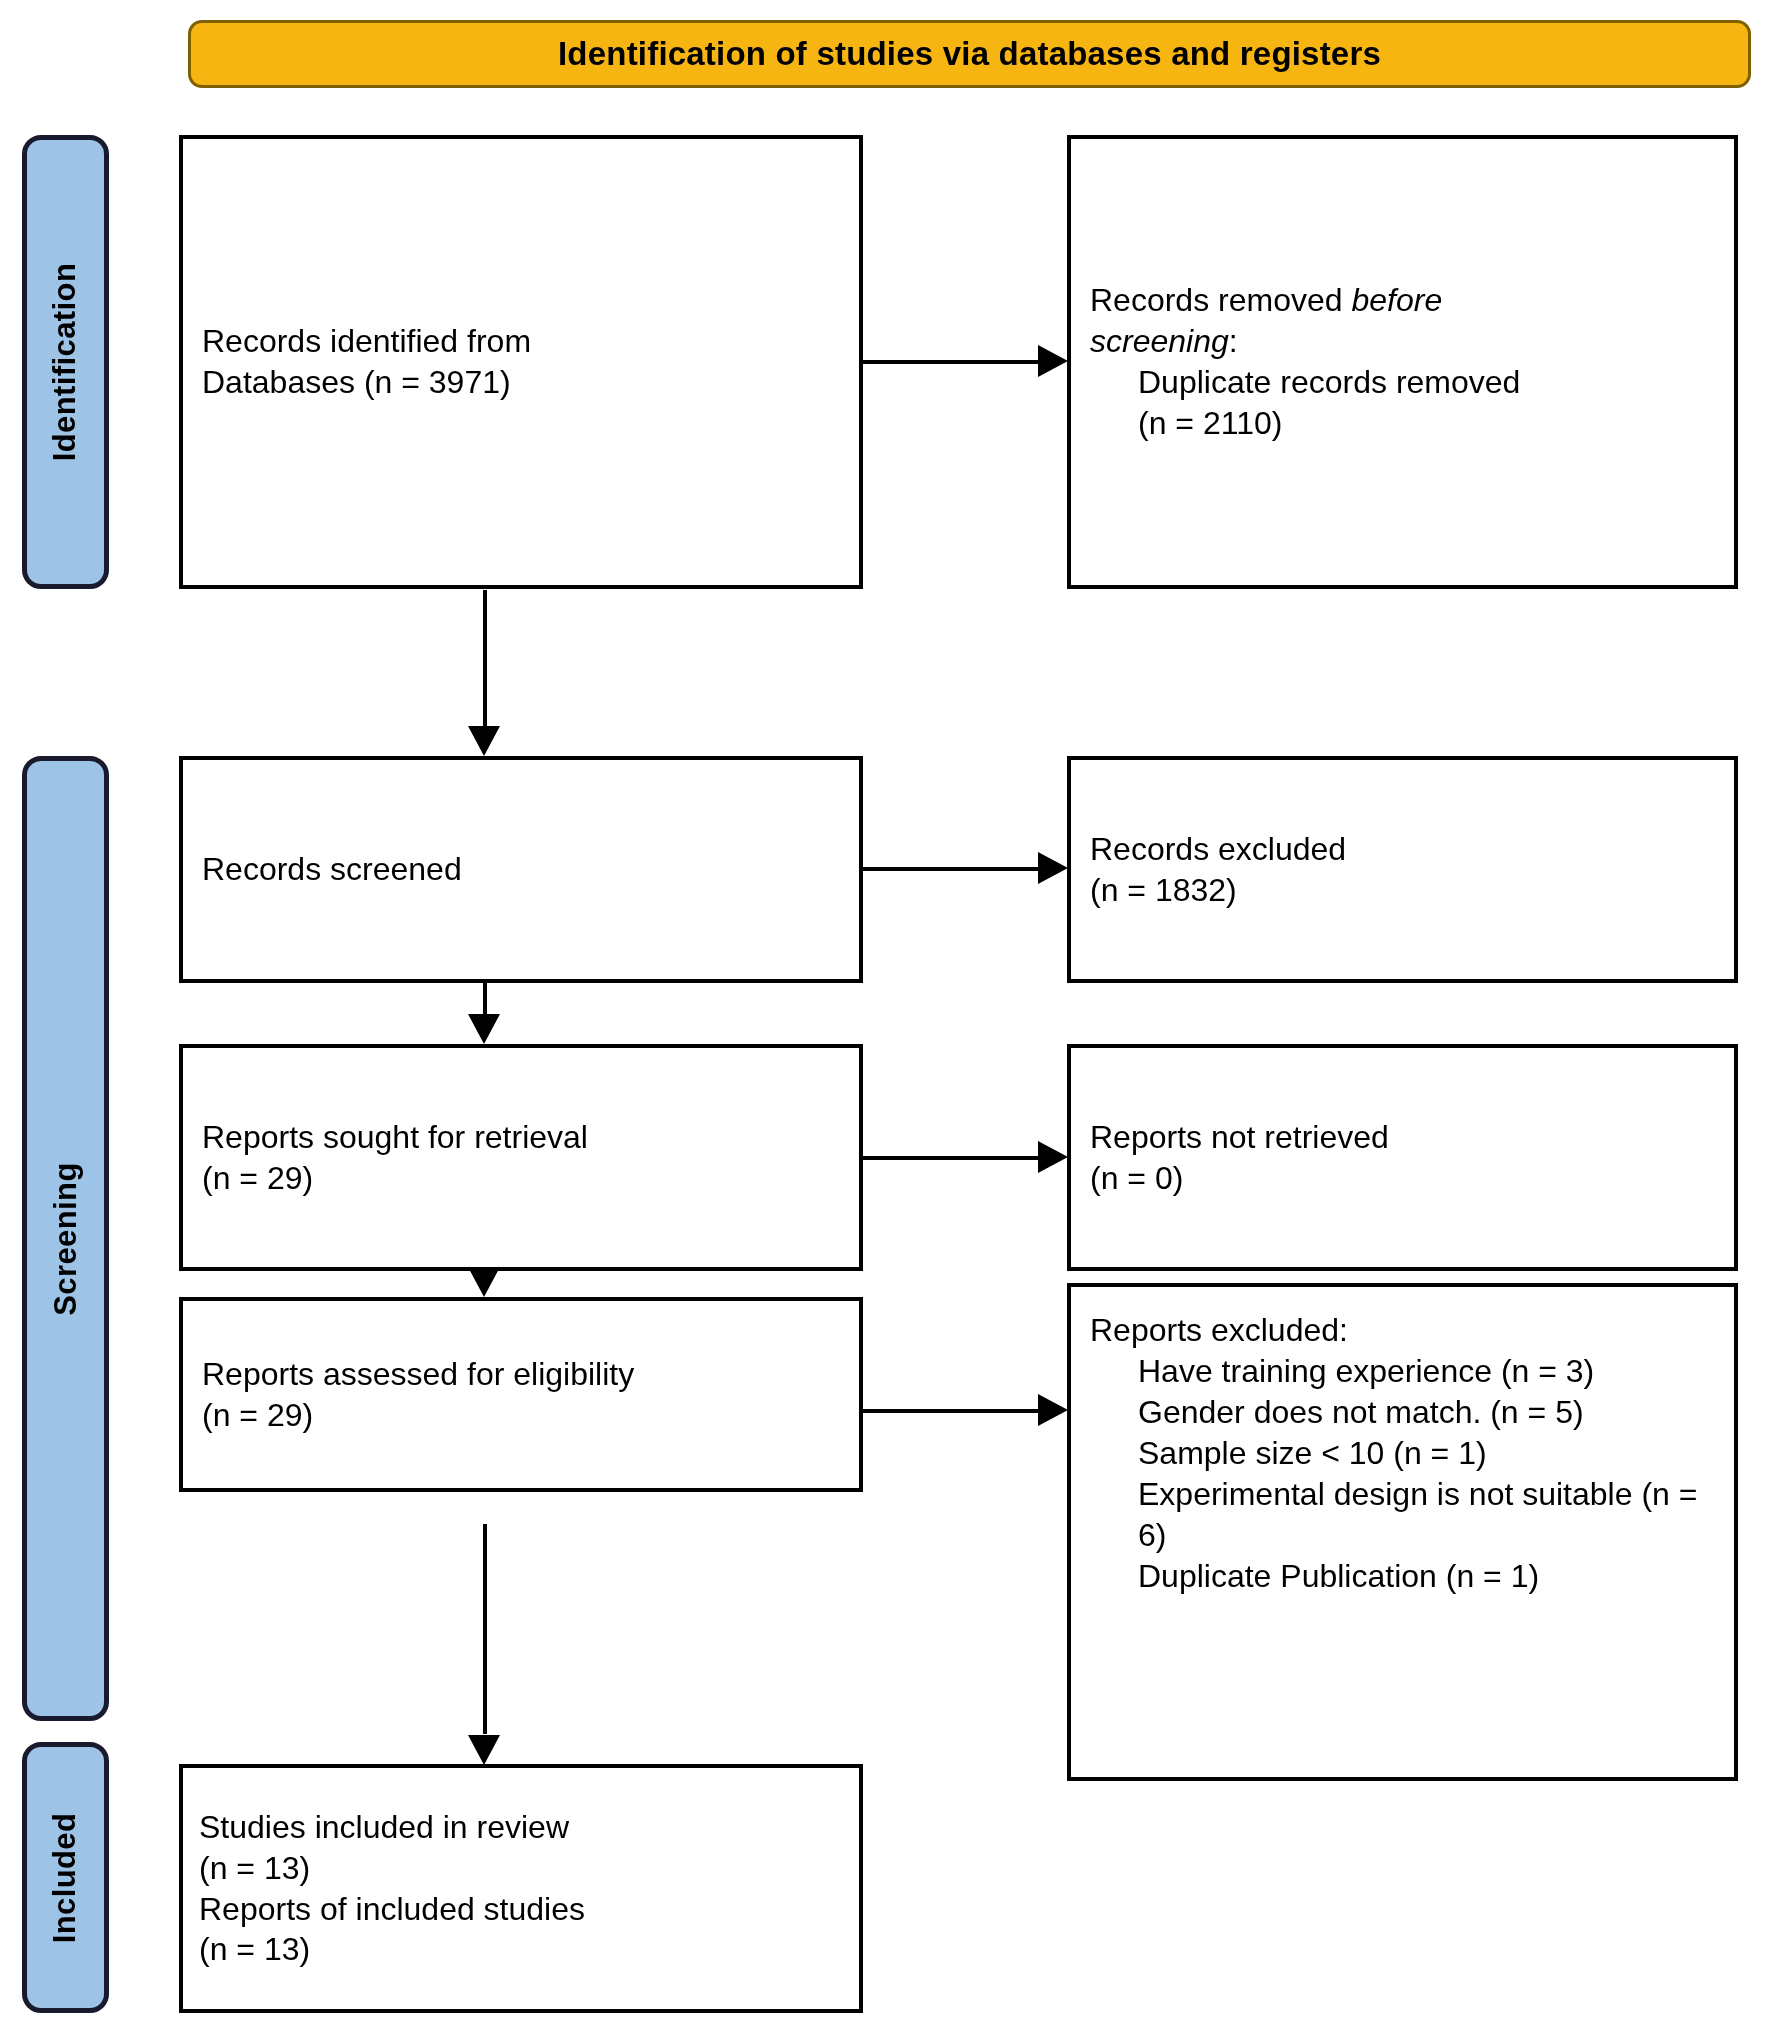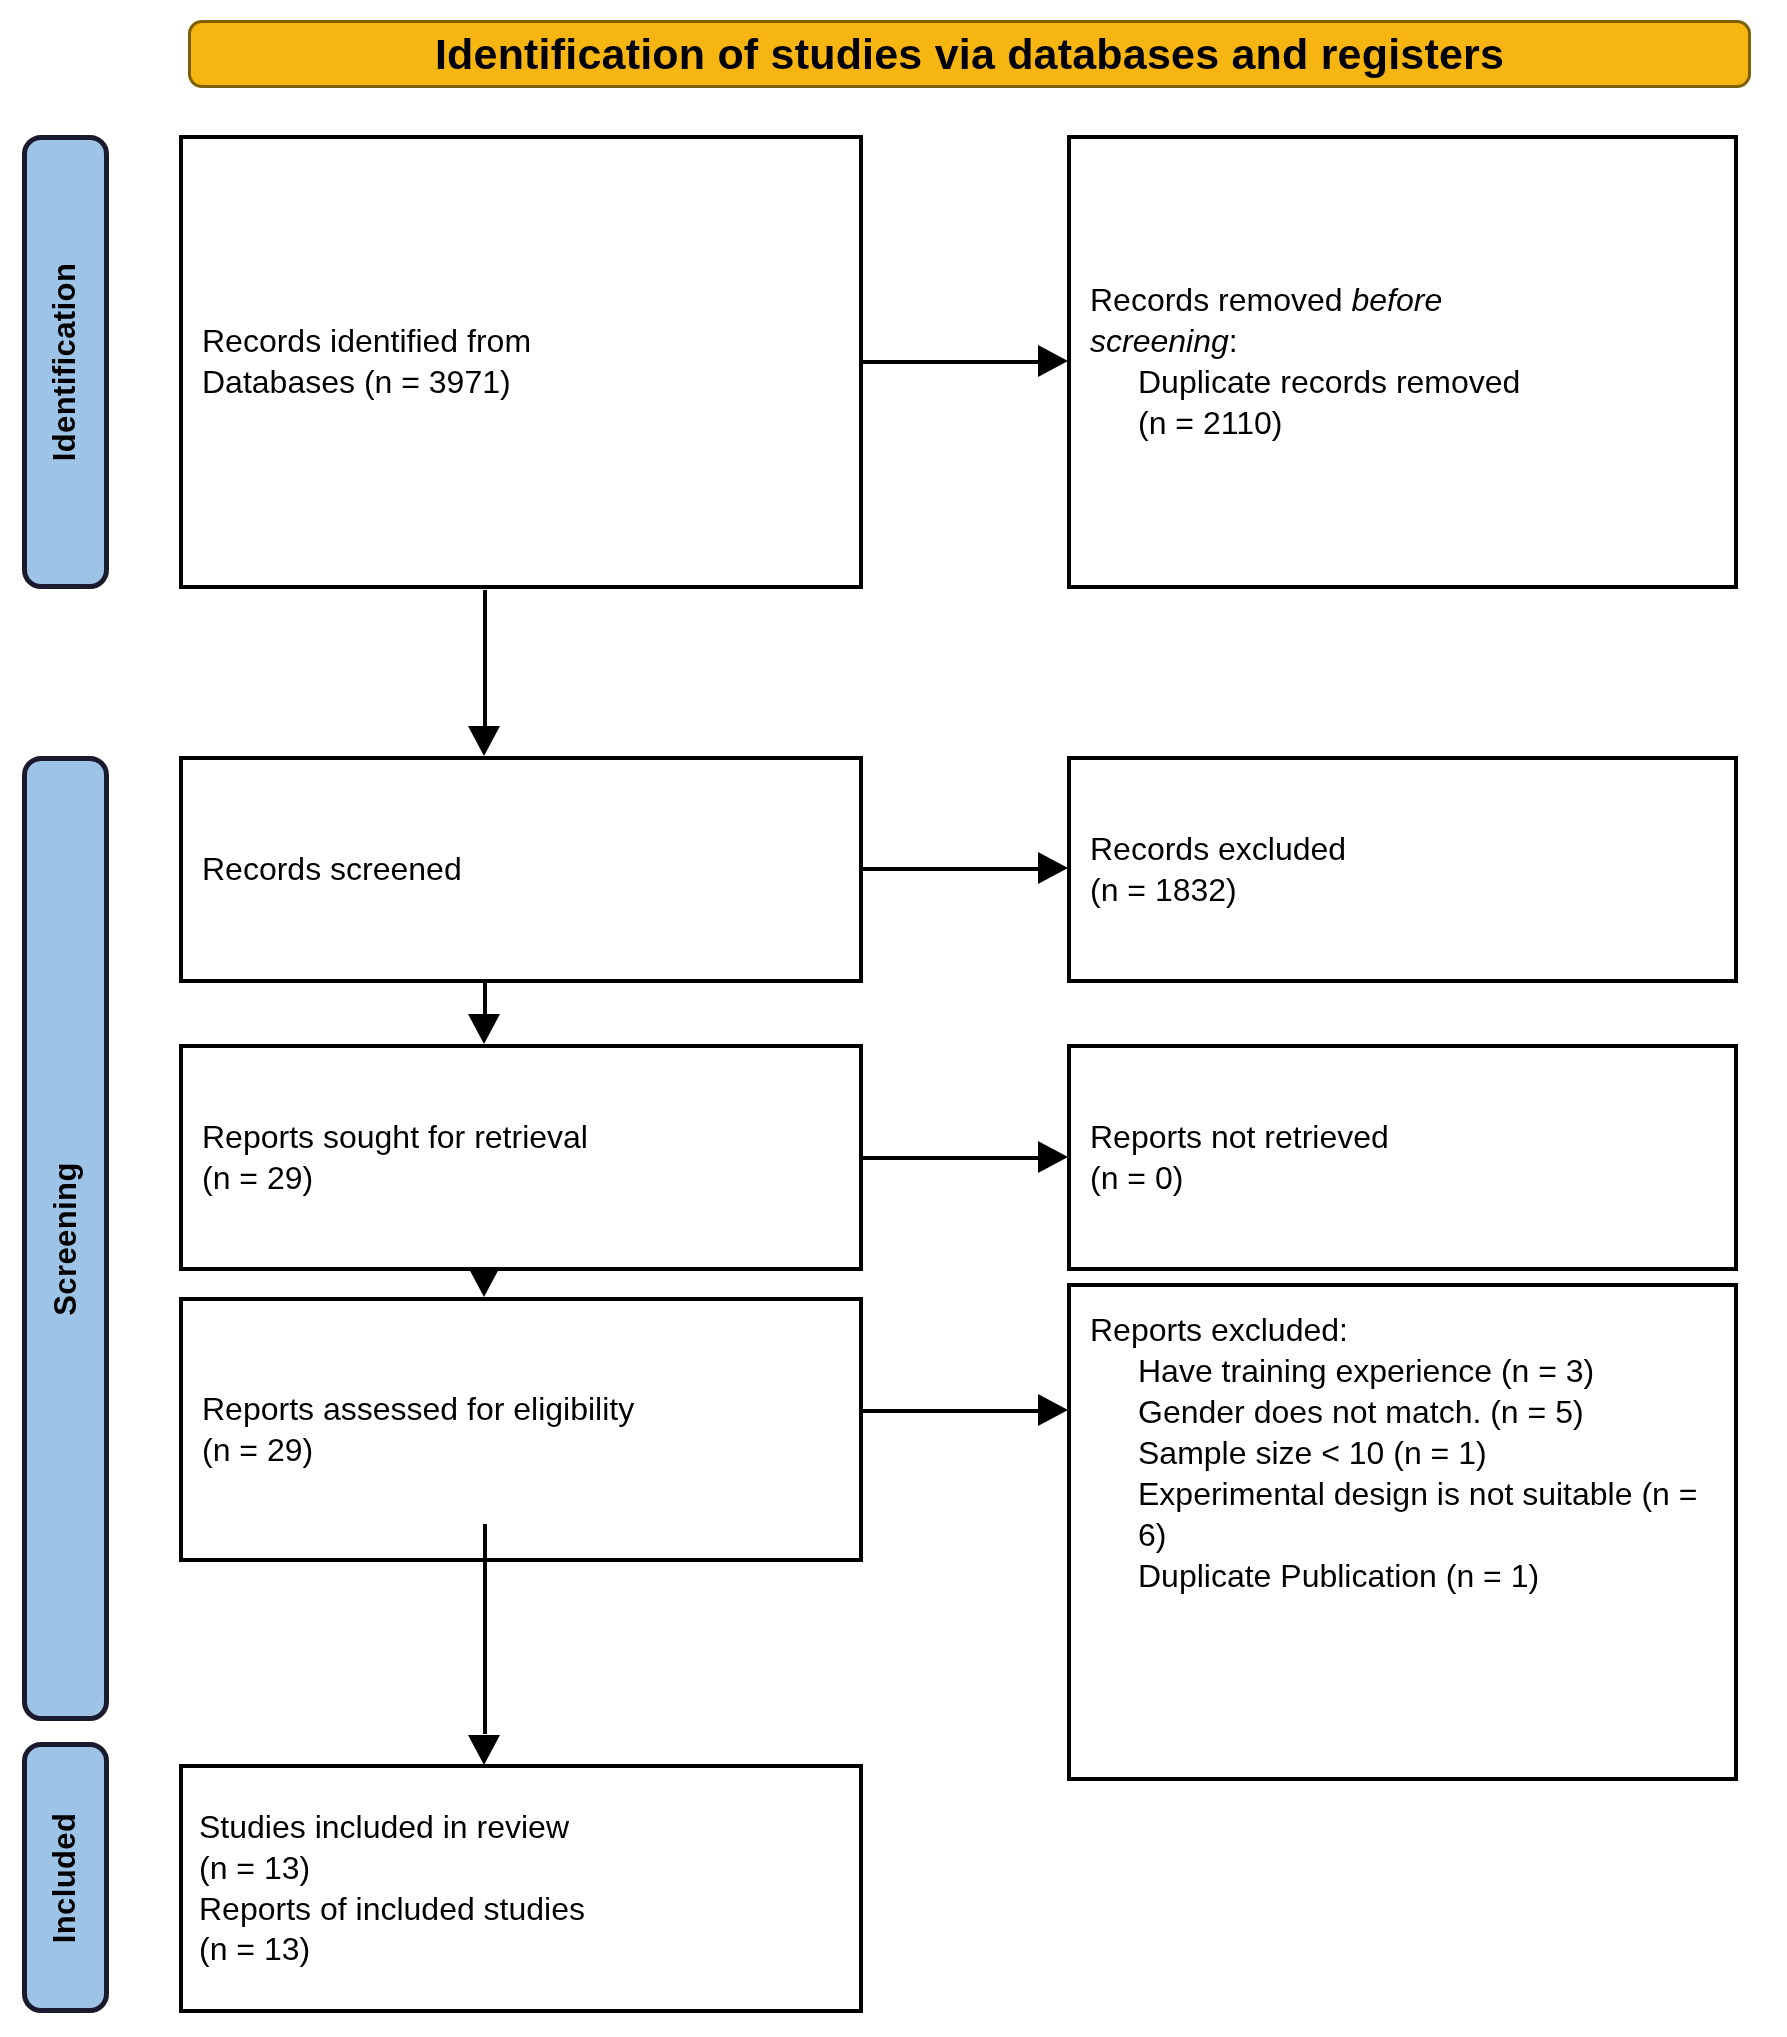--- a/index.html
+++ b/index.html
@@ -27,21 +27,21 @@
     height: 68px;
     background: #F6B511;
     border: 3.5px solid #7F6000;
     border-radius: 14px;
     box-sizing: border-box;
     display: flex;
     align-items: center;
     justify-content: center;
   }
   .title-banner .title-text {
-    font-size: 43px;
+    font-size: 33px;
     font-weight: bold;
     color: #000000;
     letter-spacing: 0.2px;
     text-align: center;
     white-space: nowrap;
   }
 
   
   .stage-band {
     position: absolute;
@@ -89,21 +89,21 @@
     text-indent: 0px;
   }
   .flow-box .line em {
     font-style: italic;
   }
 
   
   #box-identified   { left: 179px; top: 135px;  width: 684px; height: 454px; }
   #box-screened     { left: 179px; top: 756px;  width: 684px; height: 227px; }
   #box-sought       { left: 179px; top: 1044px; width: 684px; height: 227px; }
-  #box-assessed     { left: 179px; top: 1297px; width: 684px; height: 265px; }
+  #box-assessed     { left: 179px; top: 1297px; width: 684px; height: 195px; }
   #box-included     { left: 179px; top: 1764px; width: 684px; height: 249px; padding-left: 16px; }
 
   
   #box-removed      { left: 1067px; top: 135px;  width: 671px; height: 454px; }
   #box-rec-excluded { left: 1067px; top: 756px;  width: 671px; height: 227px; }
   #box-not-retr     { left: 1067px; top: 1044px; width: 671px; height: 227px; }
   #box-rep-excluded { left: 1067px; top: 1283px; width: 671px; height: 498px;
                       justify-content: flex-start; padding-top: 23px; }
 
   

